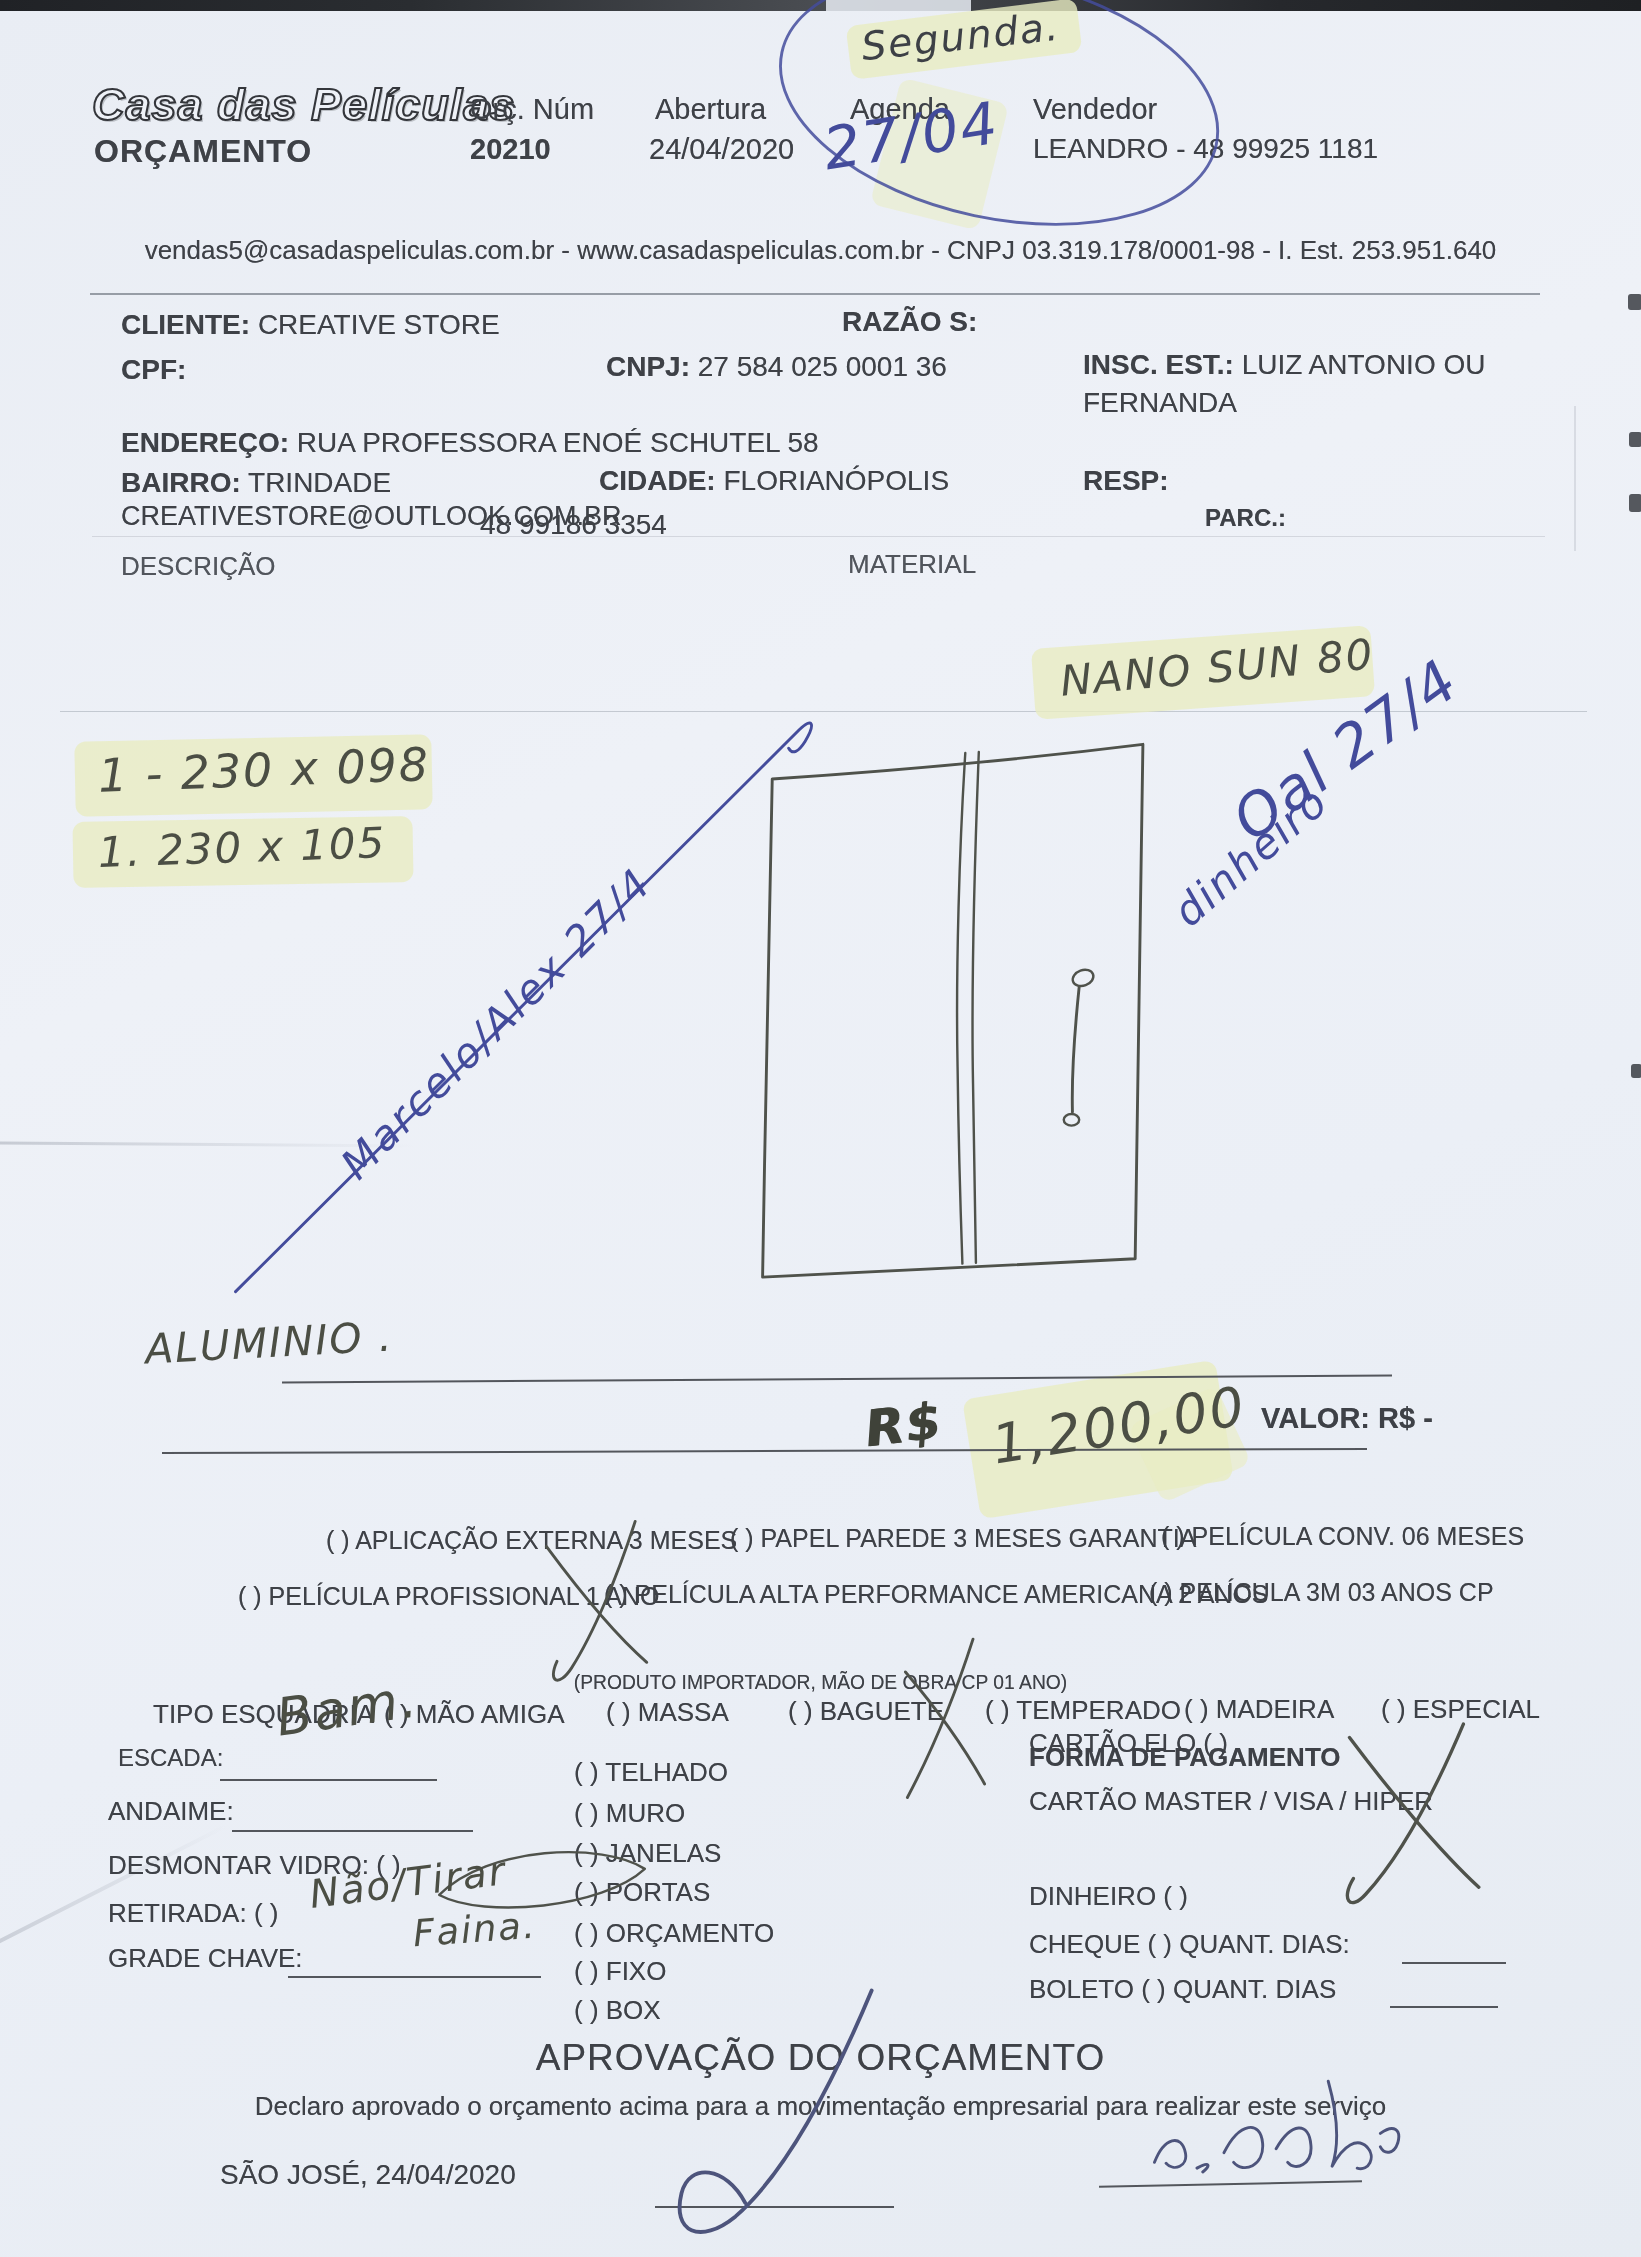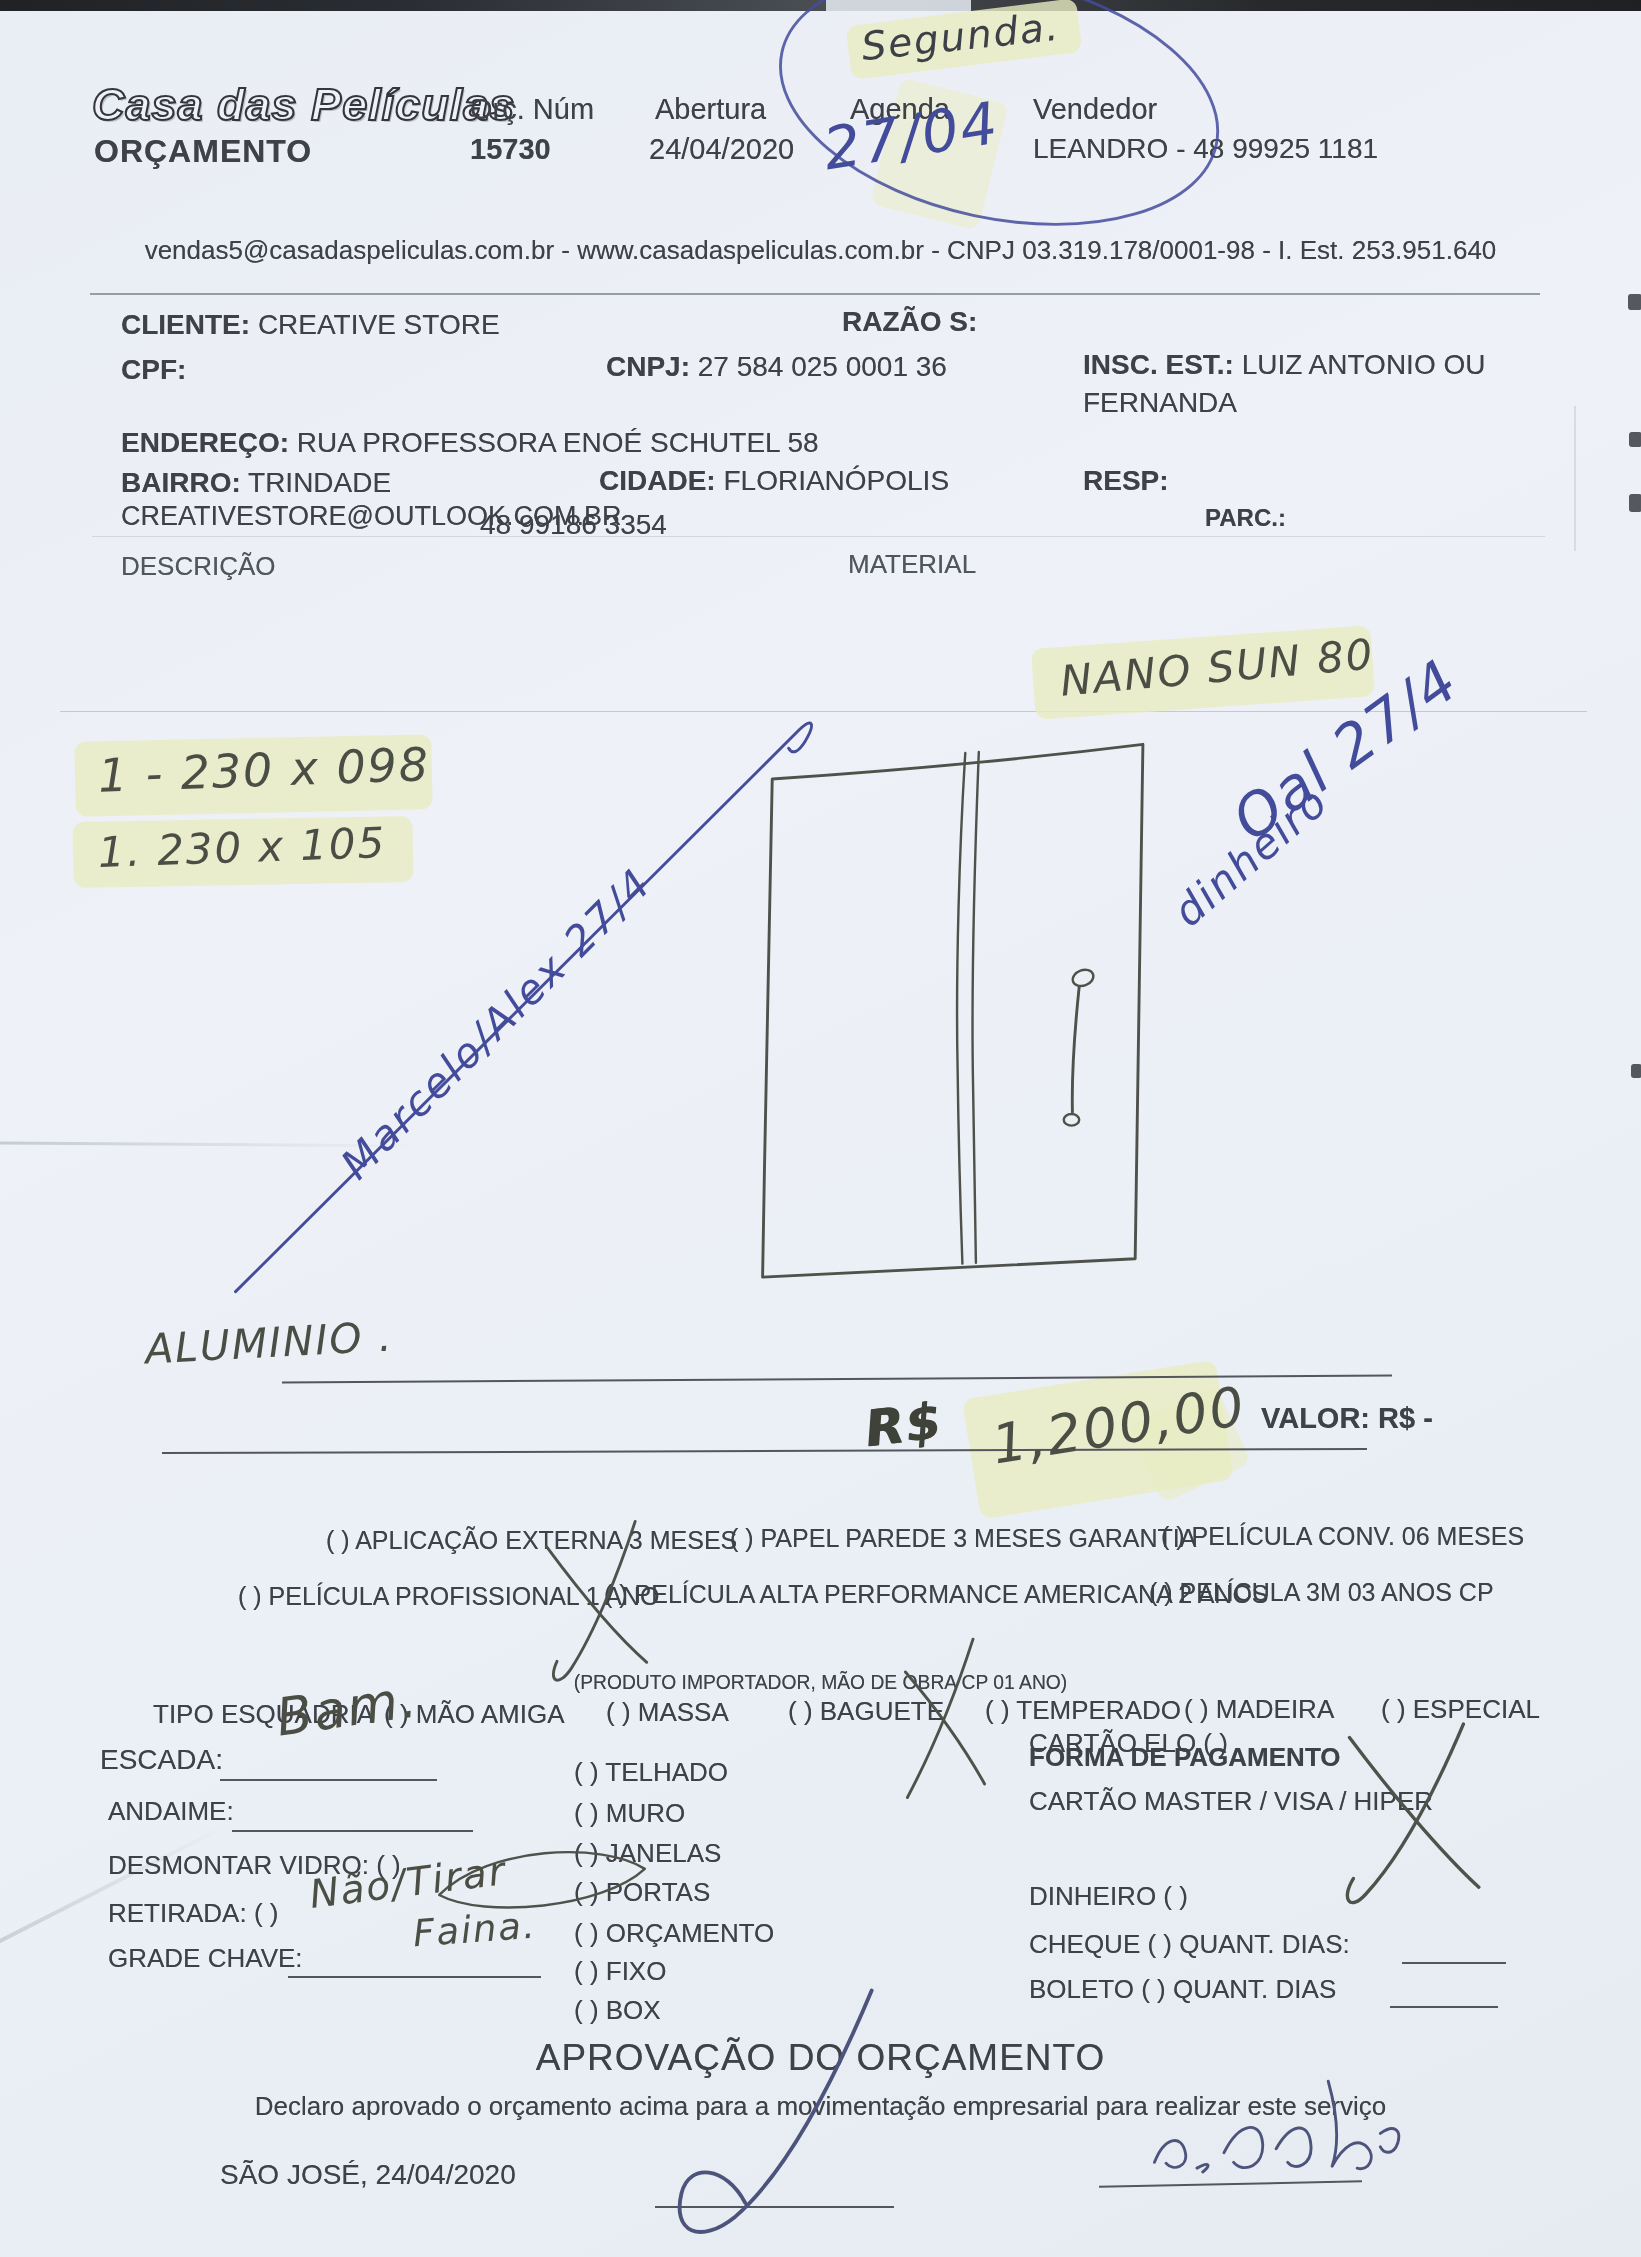--- a/index.html
+++ b/index.html
@@ -41,21 +41,21 @@
   <div class="artifact" style="left:1631px;top:1064px;width:10.6px;height:13.5px;"></div>
 
   <div class="crease" style="left:0;top:1143px;width:415px;height:2.9px;background:linear-gradient(90deg,rgba(150,156,168,.45),rgba(150,156,168,0));transform:rotate(.4deg);"></div>
   <div class="crease" style="left:-29px;top:1885px;width:270px;height:3.9px;background:linear-gradient(90deg,rgba(150,156,168,.4),rgba(150,156,168,0));transform:rotate(-27deg);"></div>
   <div class="crease" style="left:1574px;top:406px;width:1.9px;height:145px;background:rgba(150,156,168,.25);"></div>
 
   <div class="t logo z2" style="left:92px;top:79px;font-size:45px;">Casa das Películas</div>
   <div class="t bold z2" style="left:94px;top:133px;font-size:32px;letter-spacing:1px;">ORÇAMENTO</div>
 
   <div class="t z2" style="left:470px;top:93px;font-size:29px;">Orç. Núm</div>
-  <div class="t z2" style="left:470px;top:133px;font-size:29px;font-weight:600;">15730</div>
+  <div class="t z2" style="left:470px;top:133px;font-size:29px;font-weight:600;">20210</div>
 
   <div class="t z2" style="left:655px;top:93px;font-size:29px;">Abertura</div>
   <div class="t z2" style="left:649px;top:133px;font-size:29px;">24/04/2020</div>
 
   <div class="t z2" style="left:850px;top:93px;font-size:29px;">Agenda</div>
 
   <div class="t z2" style="left:1033px;top:93px;font-size:29px;">Vendedor</div>
   <div class="t z2" style="left:1033px;top:133px;font-size:28px;">LEANDRO - 48 99925 1181</div>
 
   <div class="hl z1" style="left:848px;top:11.6px;width:232px;height:54px;transform:rotate(-7deg);"></div>
@@ -142,21 +142,21 @@
   <div class="t center z2" style="top:1672px;font-size:19.3px;">(PRODUTO IMPORTADOR, MÃO DE OBRA CP 01 ANO)</div>
 
   <div class="t z2" style="left:153px;top:1699px;font-size:26px;">TIPO ESQUADRIA</div>
   <div class="t z2" style="left:384px;top:1699px;font-size:26px;">(  ) MÃO AMIGA</div>
   <div class="t z2" style="left:606px;top:1697px;font-size:26px;">(  ) MASSA</div>
   <div class="t z2" style="left:788px;top:1696px;font-size:26px;">(  ) BAGUETE</div>
   <div class="t z2" style="left:985px;top:1695px;font-size:26px;">(  ) TEMPERADO</div>
   <div class="t z2" style="left:1184px;top:1694px;font-size:26px;">(  ) MADEIRA</div>
   <div class="t z2" style="left:1381px;top:1694px;font-size:26px;">(  ) ESPECIAL</div>
 
-  <div class="t z2" style="left:100px;top:1744px;font-size:28px;">ESCADA:</div>
+  <div class="t z2" style="left:118px;top:1744px;font-size:24px;">ESCADA:</div>
   <div class="wline z2" style="left:220px;top:1779px;width:217px;"></div>
   <div class="hw z4" style="left:276px;top:1678px;font-size:52px;transform:rotate(-8deg);">Bam.</div>
 
   <div class="t z2" style="left:108px;top:1796px;font-size:26px;">ANDAIME:</div>
   <div class="wline z2" style="left:232px;top:1830px;width:241px;"></div>
 
   <div class="t z2" style="left:108px;top:1850px;font-size:26px;">DESMONTAR VIDRO:   (  )</div>
 
   <div class="t z2" style="left:108px;top:1898px;font-size:26px;">RETIRADA:   (  )</div>
   <div class="hw z4" style="left:309px;top:1860px;font-size:39px;transform:rotate(-7deg);">Não/Tirar</div>

